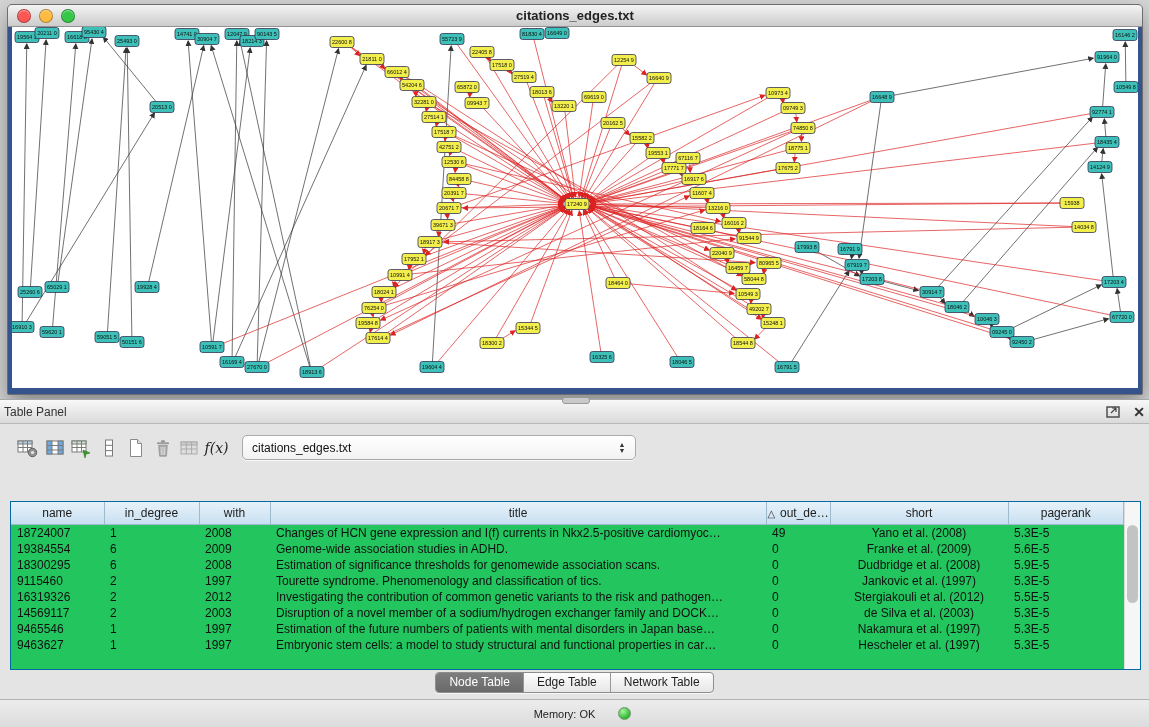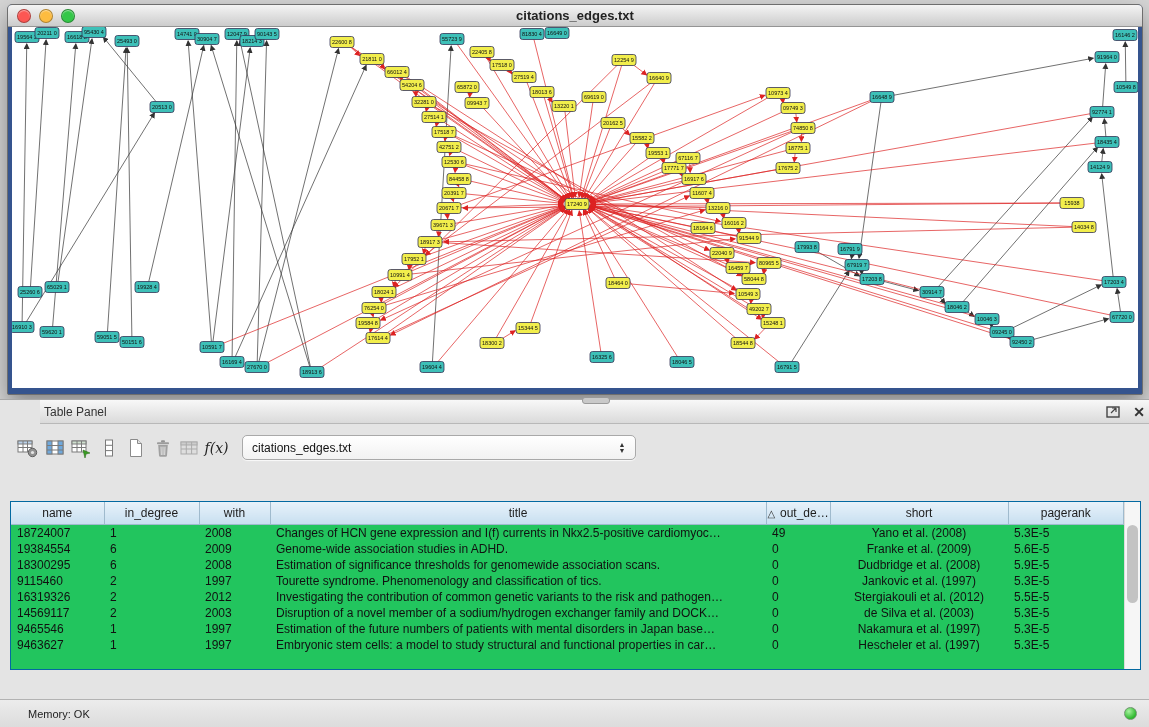--- a/index.html
+++ b/index.html
@@ -34,21 +34,21 @@
   .canvas svg{display:block;width:100%;height:100%;}
   
   .table-panel{
     position:absolute;left:0;top:399px;width:1149px;height:300px;
     background:#e4e4e4;border-top:1px solid #a8a8a8;
   }
   .panel-header{
     position:relative;height:23px;
     background:linear-gradient(#f8f8f8,#dadada);
     border-bottom:1px solid #b8b8b8;
-    display:flex;align-items:center;padding:0 4px;margin-left:40px;
+    display:flex;align-items:center;padding:0 4px;
   }
   .panel-title{font-size:12px;color:#333;}
   .panel-header-icons{margin-left:auto;display:flex;align-items:center;gap:12px;}
   .float-icon svg{display:block;}
   .close-icon{font-size:14px;font-weight:bold;color:#333;line-height:14px;cursor:default;}
   .resize-handle{
     position:absolute;left:50%;top:-3px;width:26px;height:5px;margin-left:-13px;
     background:#c9c9c9;border:1px solid #9a9a9a;border-radius:3px;
   }
   .toolbar{
@@ -91,21 +91,21 @@
     display:flex;border:1px solid #8d8d8d;border-radius:4px;overflow:hidden;
     background:linear-gradient(#fdfdfd,#e6e6e6);box-shadow:0 1px 0 rgba(255,255,255,.7);
   }
   .tab{padding:2px 13px;font-size:12px;color:#1e1e1e;border-right:1px solid #979797;line-height:15px;}
   .tab:last-child{border-right:none;}
   .tab.selected{background:linear-gradient(#7d7d7d,#6a6a6a);color:#fff;}
   
   .status-bar{
     position:absolute;left:0;bottom:0;width:1149px;height:28px;
     background:linear-gradient(#ececec,#dcdcdc);border-top:1px solid #b2b2b2;
-    display:flex;align-items:center;justify-content:space-between;gap:23px;padding-right:12px;box-sizing:border-box;padding-left:28px;
+    display:flex;align-items:center;justify-content:center;gap:23px;padding-right:12px;box-sizing:border-box;padding-left:28px;
   }
   .memory-label{font-size:11px;color:#222;}
   .memory-dot{
     width:11px;height:11px;border-radius:50%;
     background:radial-gradient(circle at 35% 30%,#a8f3a0,#2eb82e 70%);
     border:1px solid #6f956f;
   }
 </style>
 </head>
 <body>
@@ -916,18 +916,25 @@
             <td class="c5">Hescheler et al. (1997)</td>
             <td class="c6">5.3E-5</td>
           </tr>
         </tbody>
     </table>
     <div class="vscroll">
       <div class="vthumb"></div>
     </div>
   </div>
 
+  <div class="tabs">
+    <div class="tab-group">
+      <span class="tab selected">Node Table</span>
+      <span class="tab">Edge Table</span>
+      <span class="tab">Network Table</span>
+    </div>
+  </div>
 </div>
 
 <div class="status-bar">
   <span class="memory-label">Memory: OK</span>
   <span class="memory-dot"></span>
 </div>
 
 </body></html>

